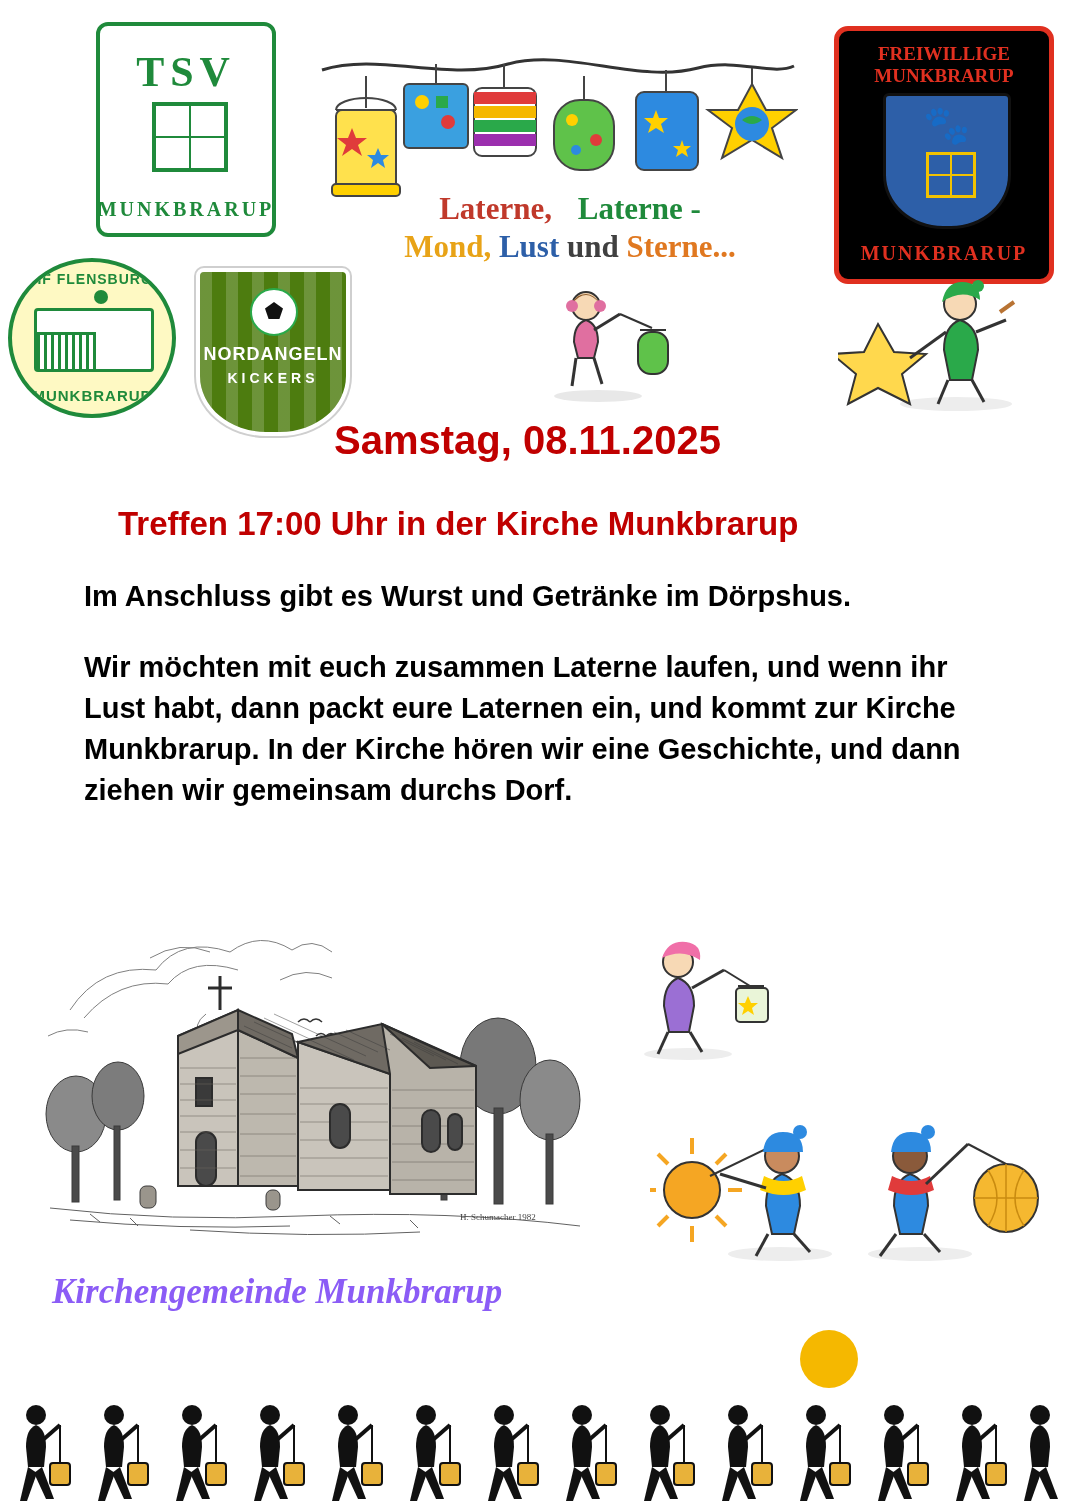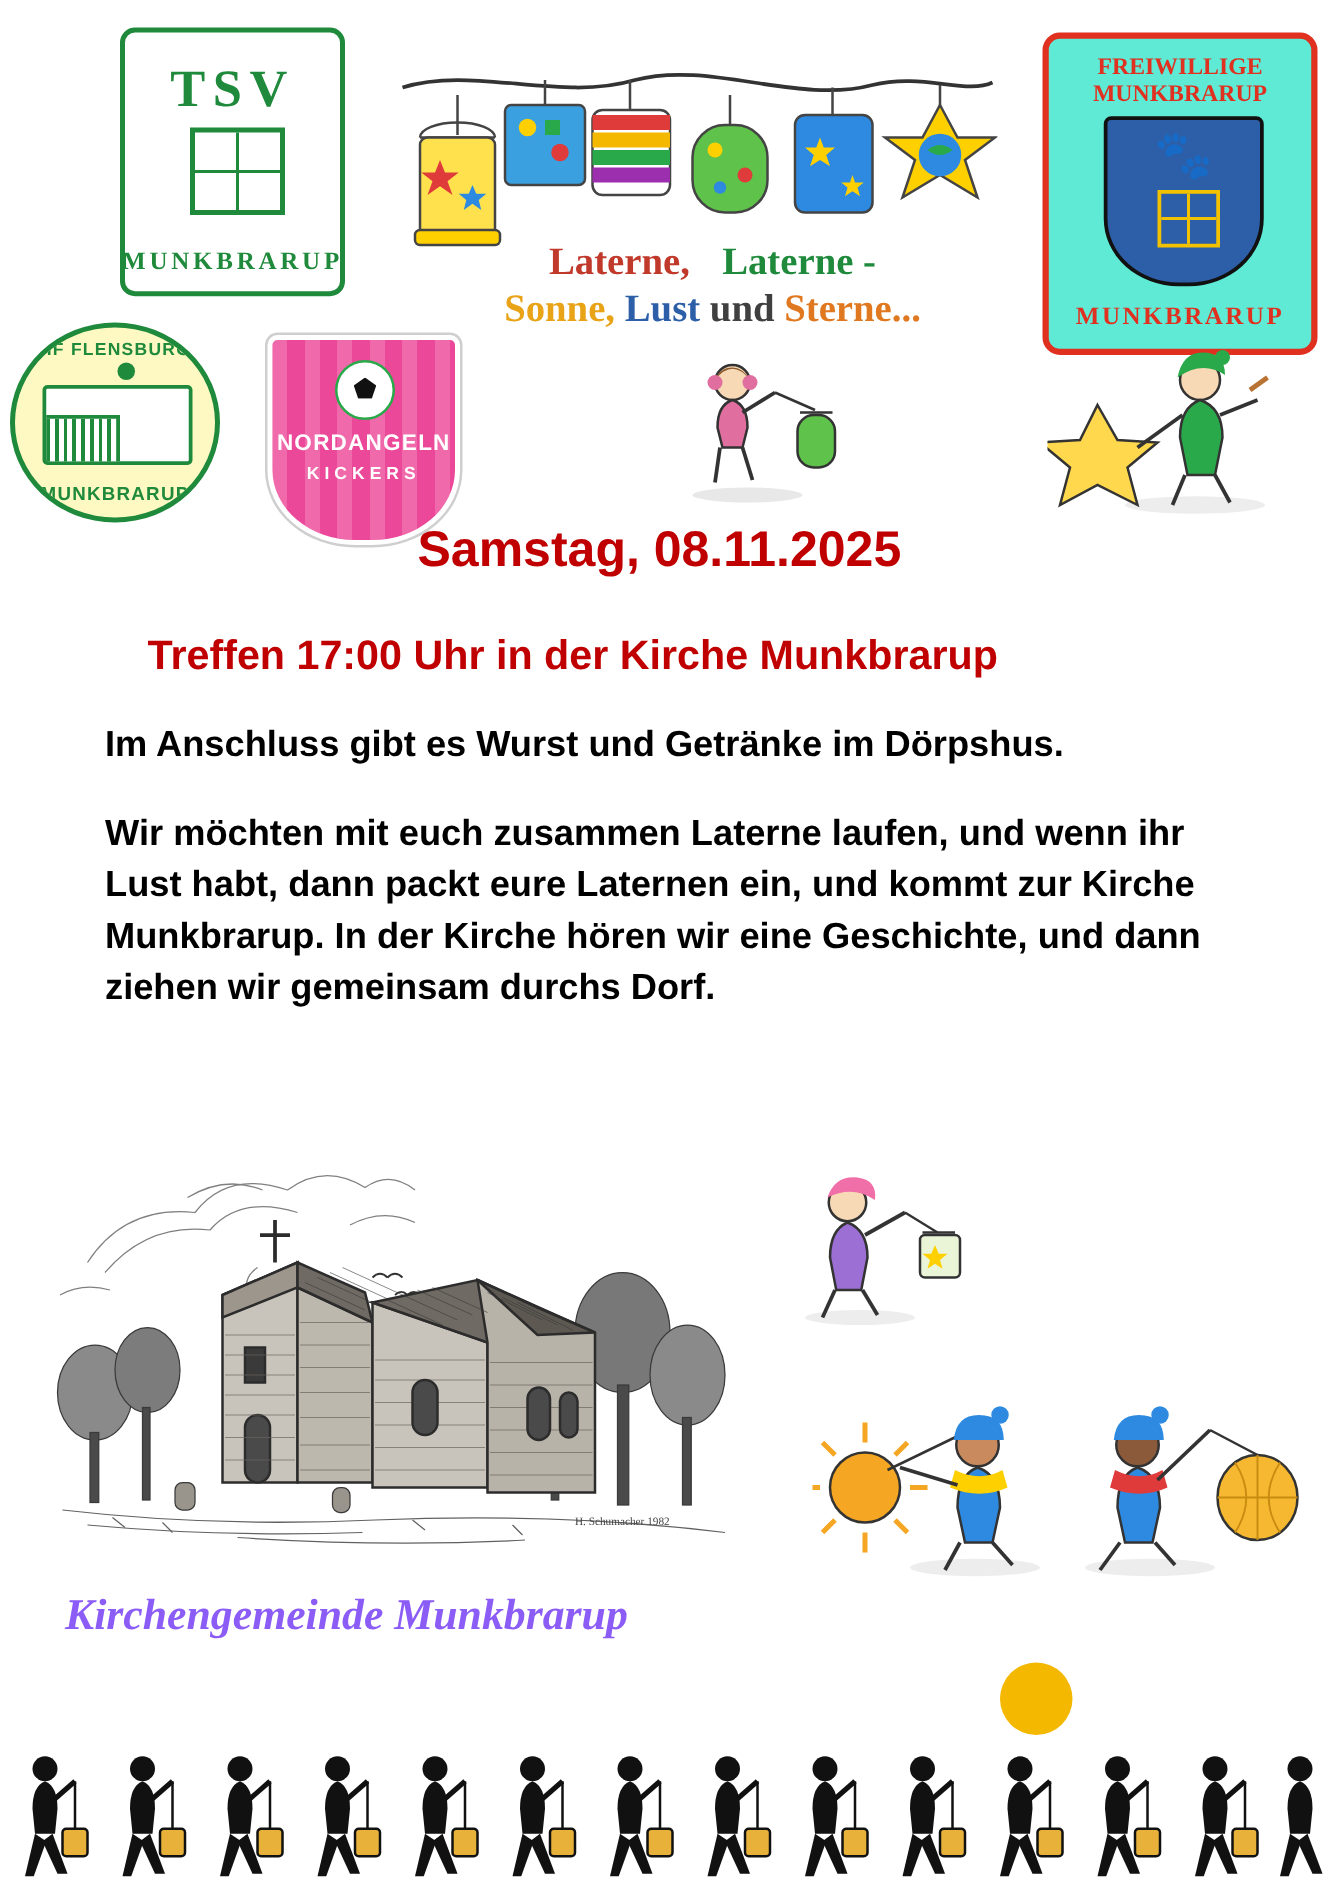--- a/index.html
+++ b/index.html
@@ -95,21 +95,21 @@
 
   
   .ff-badge {
     position: absolute;
     left: 834px;
     top: 26px;
     width: 210px;
     height: 248px;
     border: 5px solid #e03020;
     border-radius: 14px;
-    background: #5eead4;
+    background: #000000;
     overflow: hidden;
   }
   .ff-badge .ff-title {
     position: absolute;
     top: 12px;
     left: 0; right: 0;
     text-align: center;
     font-family: "Liberation Serif", serif;
     font-weight: bold;
     font-size: 19px;
@@ -216,26 +216,25 @@
     background: #1f8a3b;
   }
 
   
   .nk-logo {
     position: absolute;
     left: 196px;
     top: 268px;
     width: 146px;
     height: 160px;
-    background: #ec4899;
+    background: #4d7c0f;
     border: 4px solid #ffffff;
     border-radius: 8px 8px 70px 70px / 8px 8px 60px 60px;
     box-shadow: 0 0 0 2px #cfcfcf;
     overflow: hidden;
-    margin-left: 18px;
   }
   .nk-logo .stripes {
     position: absolute; inset: 0;
     background: repeating-linear-gradient(90deg, rgba(255,255,255,.18) 0 12px, transparent 12px 26px);
   }
   .nk-logo .ball {
     position: absolute;
     left: 50px; top: 16px;
     width: 44px; height: 44px;
     border-radius: 50%;
@@ -396,21 +395,21 @@
     <line x1="434" y1="20" x2="434" y2="40" stroke="#444" stroke-width="2"></line>
     <polygon points="434,36 448,62 478,62 454,80 464,110 434,92 404,110 414,80 390,62 420,62" fill="#ffd000" stroke="#444" stroke-width="2"></polygon>
     <circle cx="434" cy="76" r="17" fill="#2d8ae0"></circle>
     <path d="M424 72 q10 -8 20 0 q-10 8 -20 0" fill="#2aa94a"></path>
   </svg>
 </div>
 
 <div class="slogan">
   <span class="w1">Laterne,</span>
   <span class="w2">Laterne -</span><br>
-  <span class="w3">Sonne,</span>
+  <span class="w3">Mond,</span>
   <span class="w4">Lust</span>
   <span class="w5">und</span>
   <span class="w6">Sterne...</span>
 </div>
 
 <div class="ff-badge">
   <div class="ff-title">
     <span>FREIWILLIGE</span><br>
     <span>MUNKBRARUP</span>
   </div>

